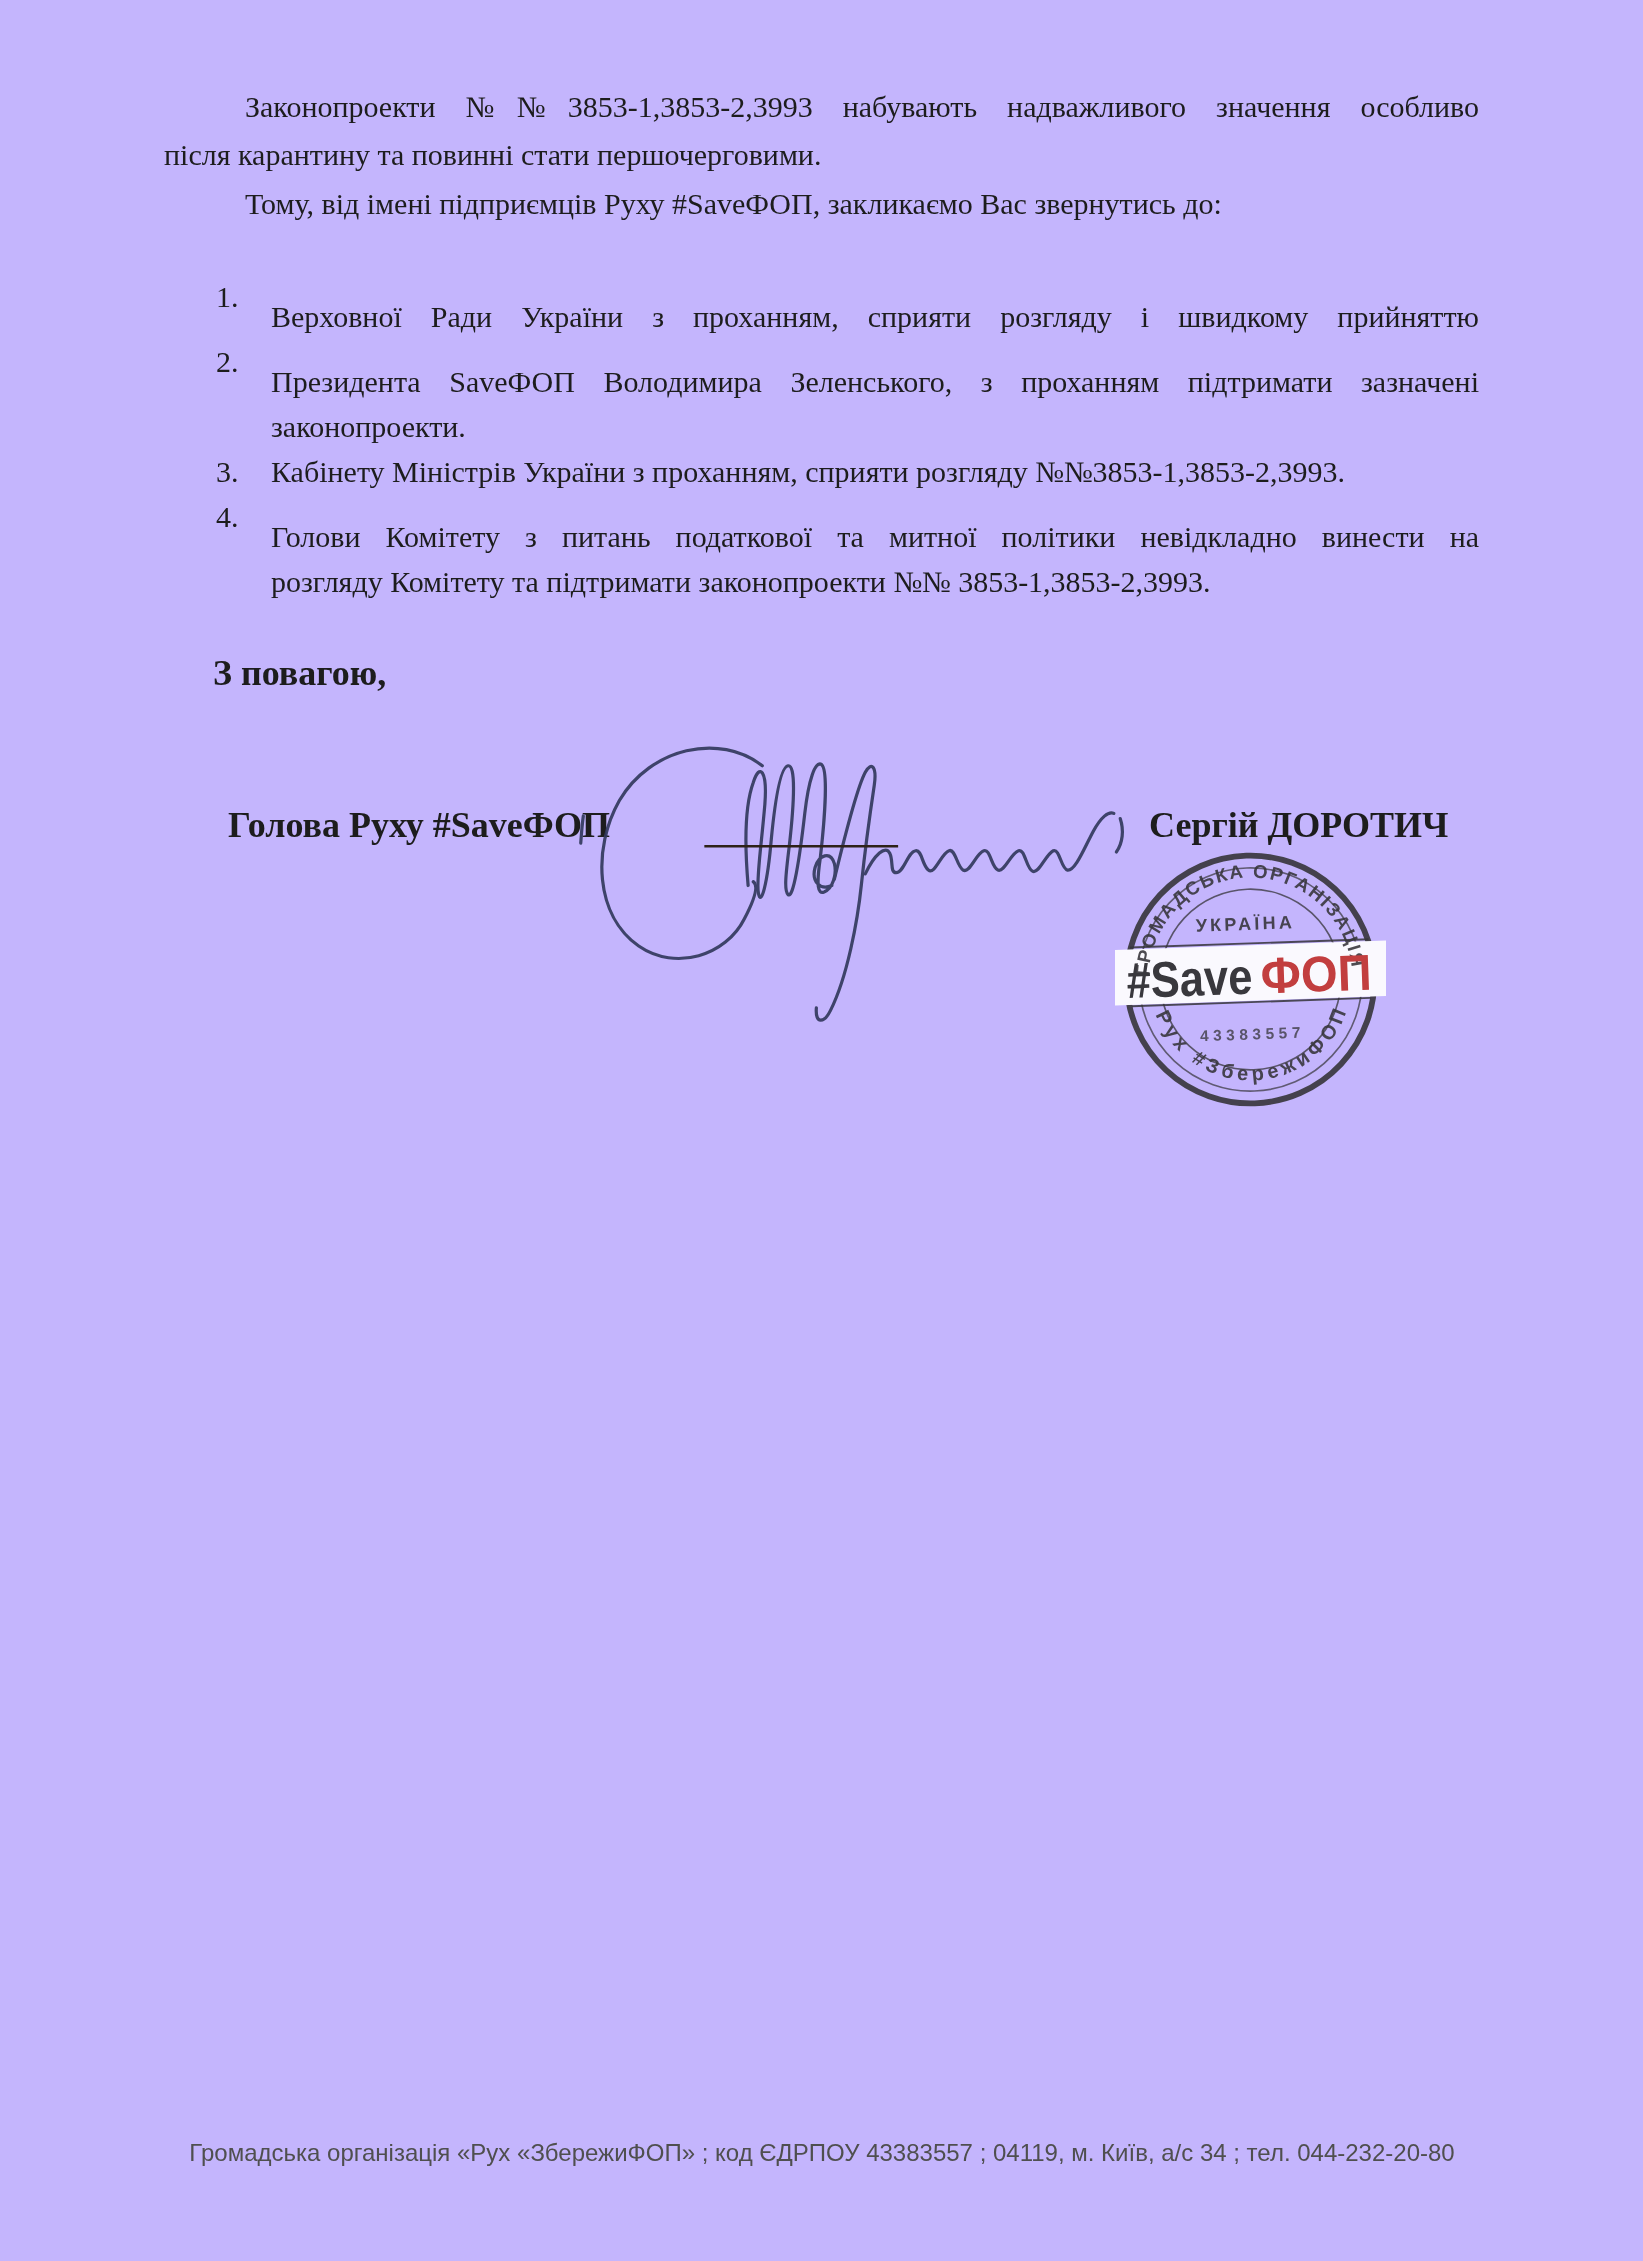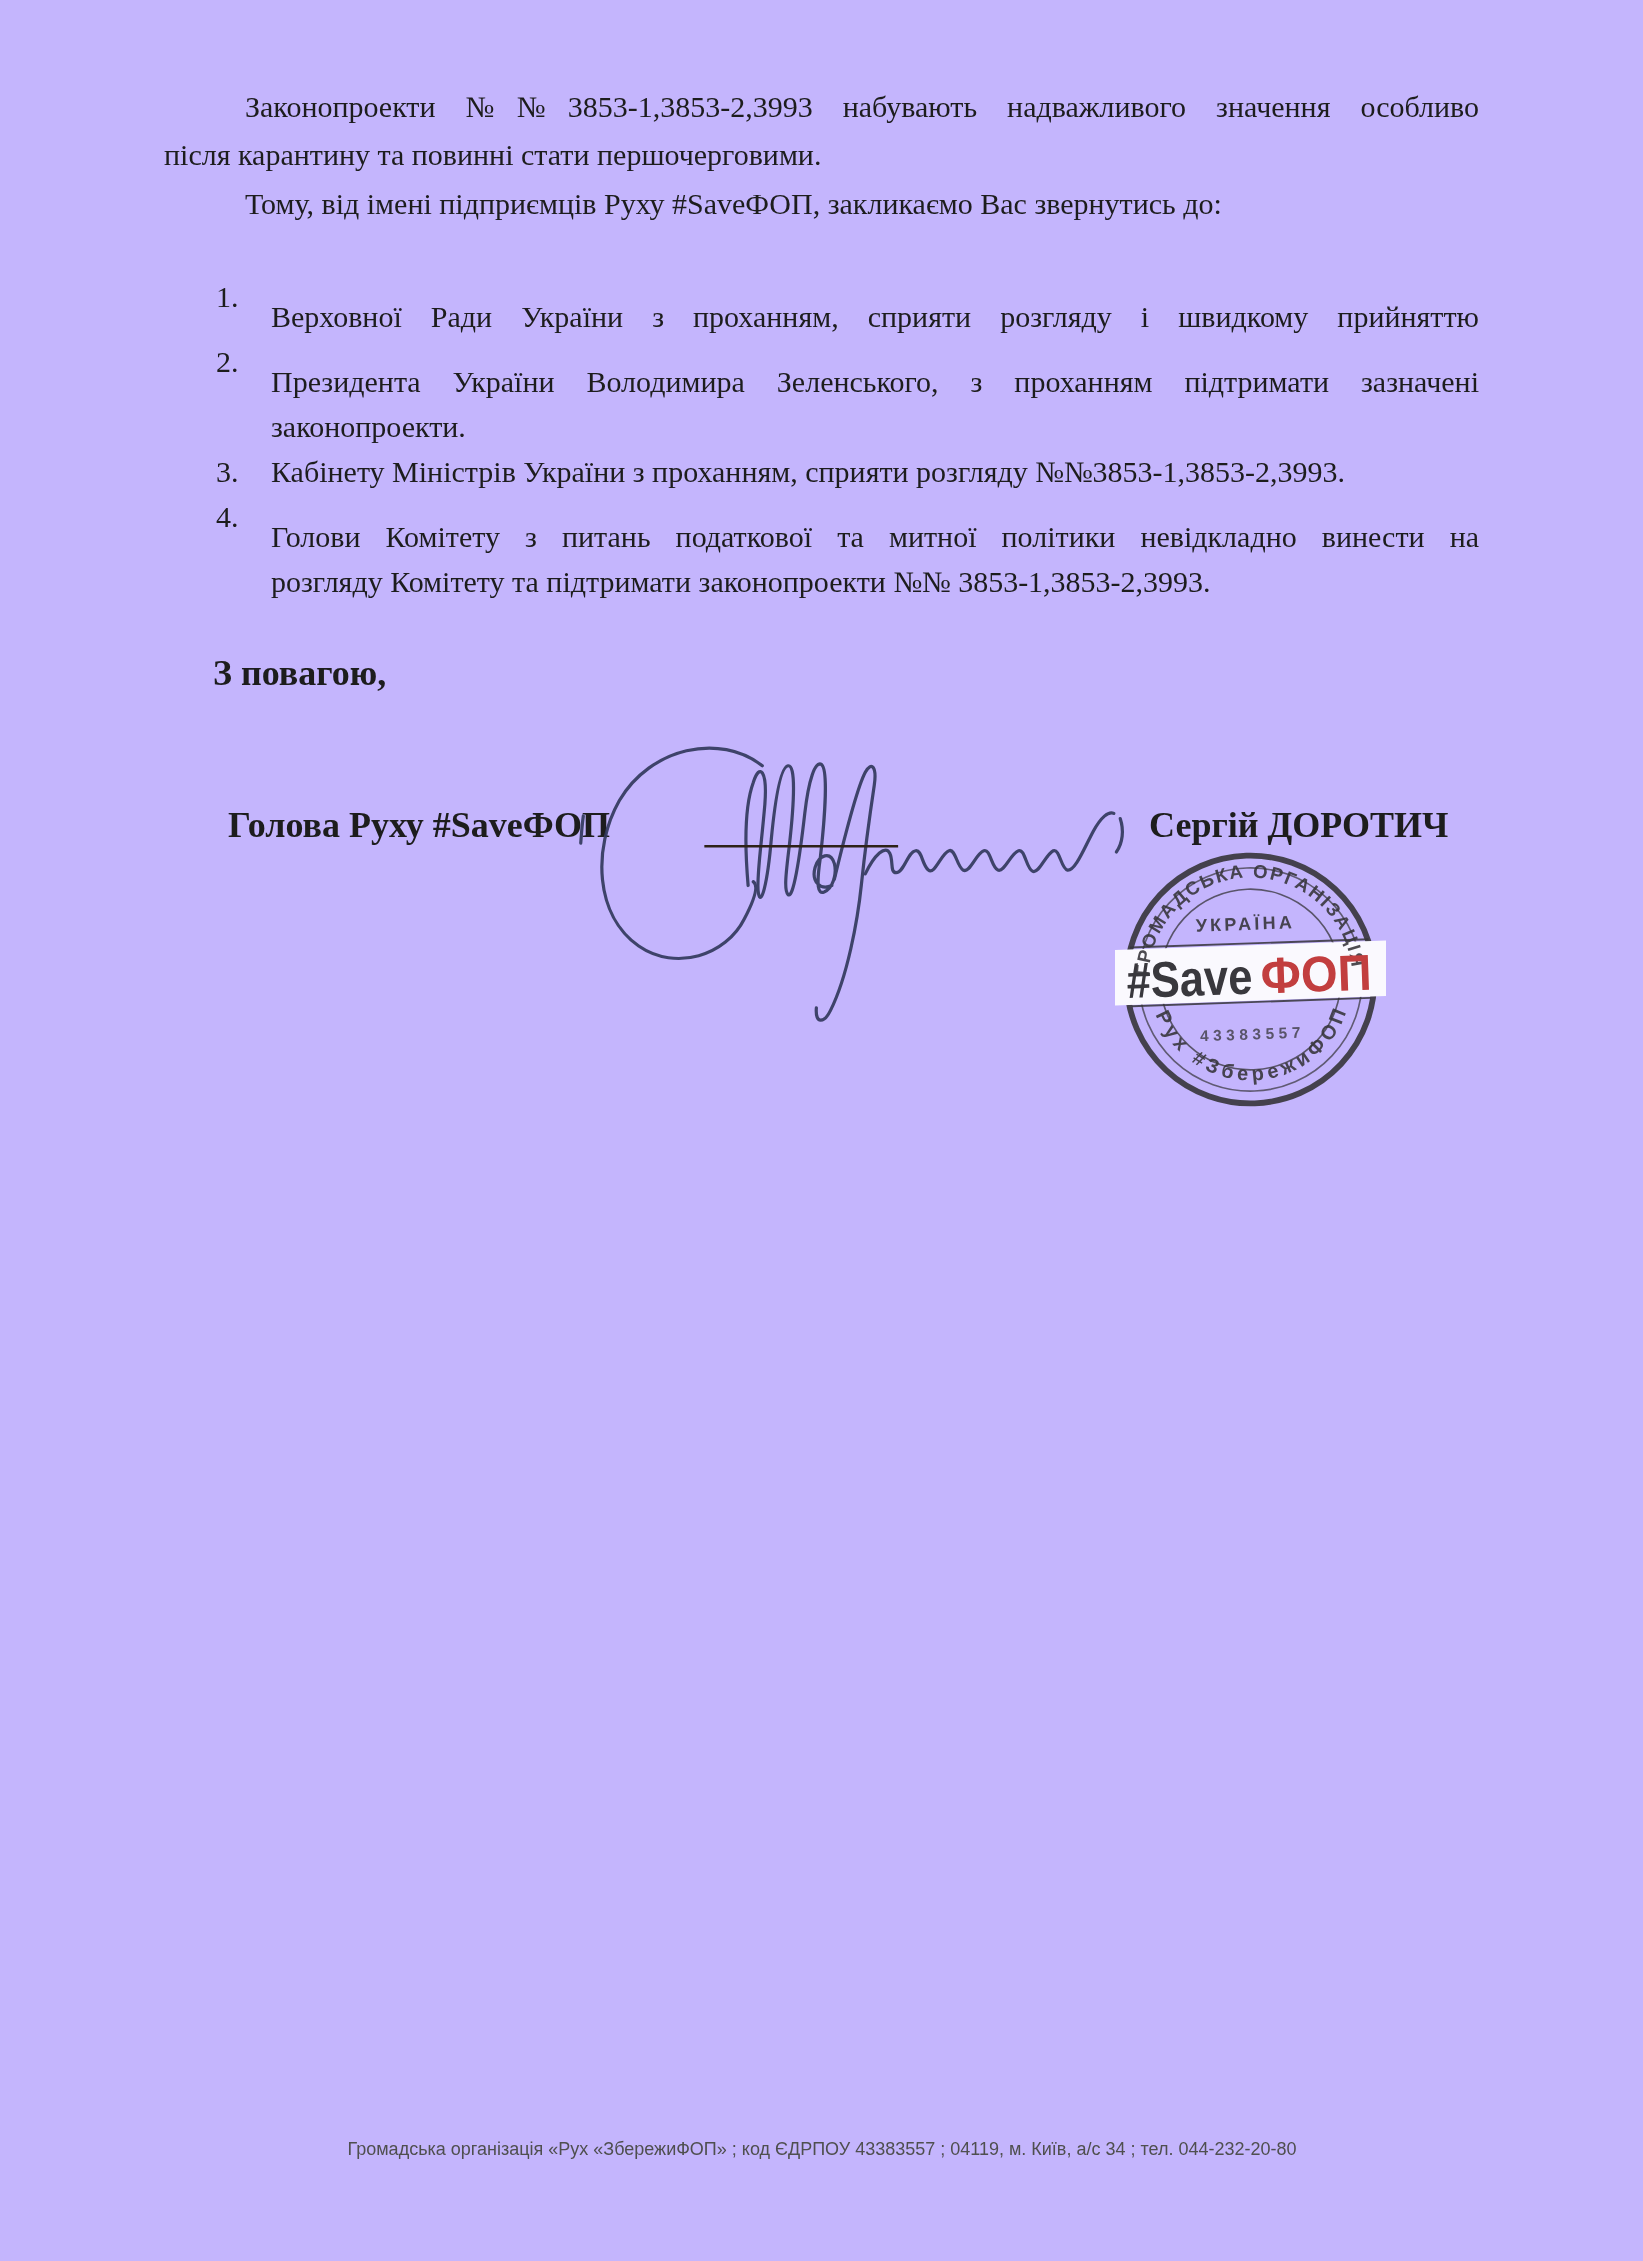--- a/index.html
+++ b/index.html
@@ -25,21 +25,21 @@
 
   #closing{left:213px;top:652px;}
   #signer-role{left:228px;top:804px;}
   #signer-name{left:1149px;top:804px;}
 
   #signature-svg{position:absolute;left:574px;top:722px;width:580px;height:309px;z-index:2;}
   #stamp-svg{position:absolute;left:1115px;top:844px;width:271px;height:271px;z-index:1;opacity:.93;}
 
   #footer{position:absolute;left:0;top:2139px;width:1644px;text-align:center;
           font-family:"Liberation Sans","DejaVu Sans",sans-serif;
-          font-size:18px;color:#4f4f4f;}
+          font-size:24px;color:#4f4f4f;}
 </style>
 </head>
 <body>
 
 <div id="page">
 
   <div class="para" style="top:83px;">
       <div class="ln j">Законопроекти №№3853-1,3853-2,3993 набувають надважливого значення особливо</div>
       <div class="ln">після карантину та повинні стати першочерговими.</div>
     </div>
@@ -51,21 +51,21 @@
   <div class="list" style="top:274px;">
       <div class="li">
         <div class="num">1.</div>
         <div class="litext">
           <div class="ln j">Верховної Ради України з проханням, сприяти розгляду і швидкому прийняттю</div>
         </div>
       </div>
       <div class="li">
         <div class="num">2.</div>
         <div class="litext">
-          <div class="ln j">Президента України Володимира Зеленського, з проханням підтримати зазначені</div>
+          <div class="ln j">Президента SaveФОП Володимира Зеленського, з проханням підтримати зазначені</div>
           <div class="ln">законопроекти.</div>
         </div>
       </div>
       <div class="li">
         <div class="num">3.</div>
         <div class="litext">
           <div class="ln">Кабінету Міністрів України з проханням, сприяти розгляду №№3853-1,3853-2,3993.</div>
         </div>
       </div>
       <div class="li">

